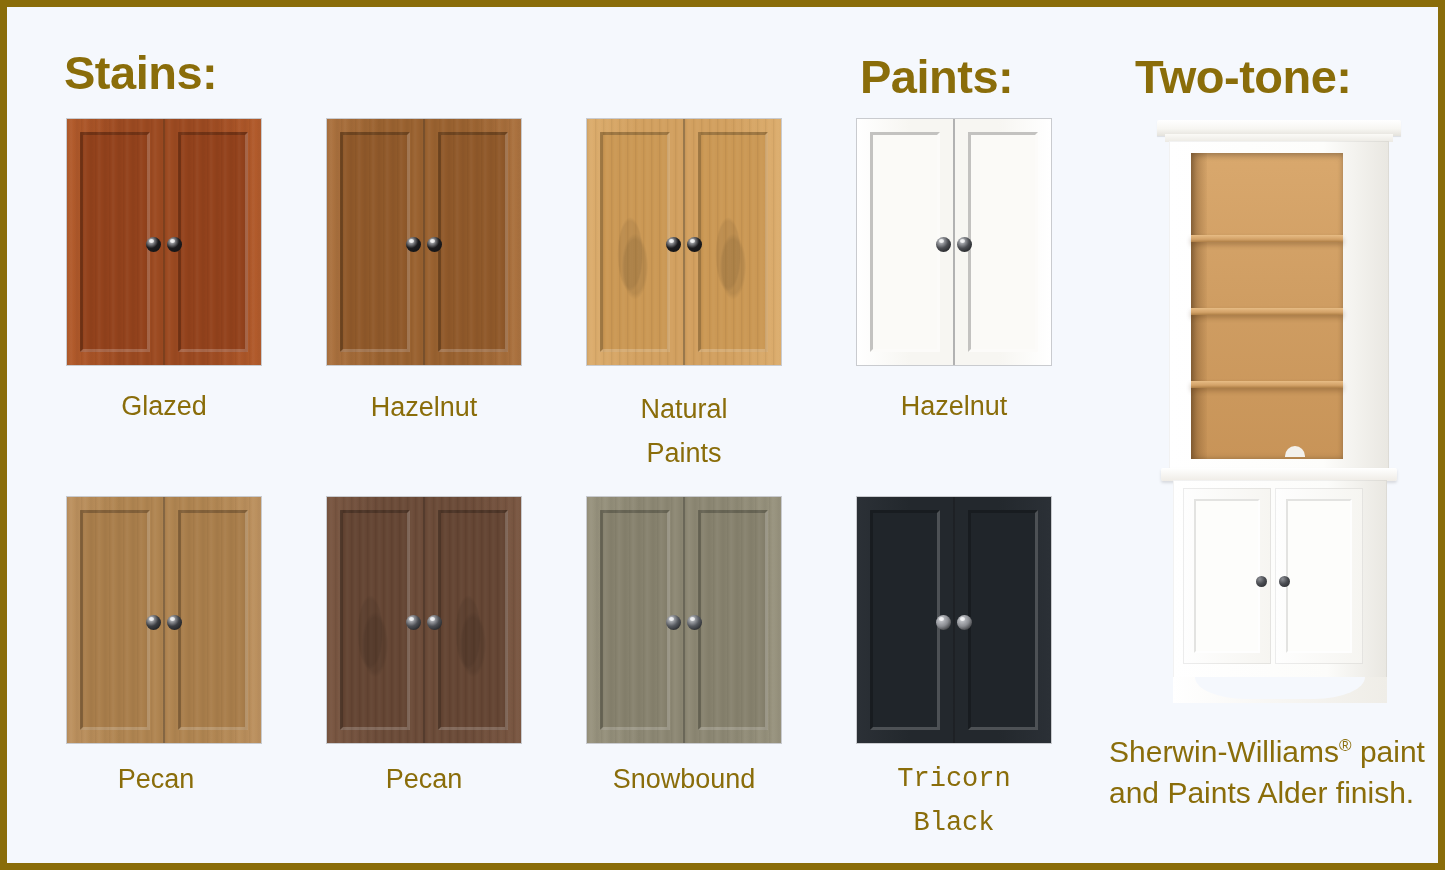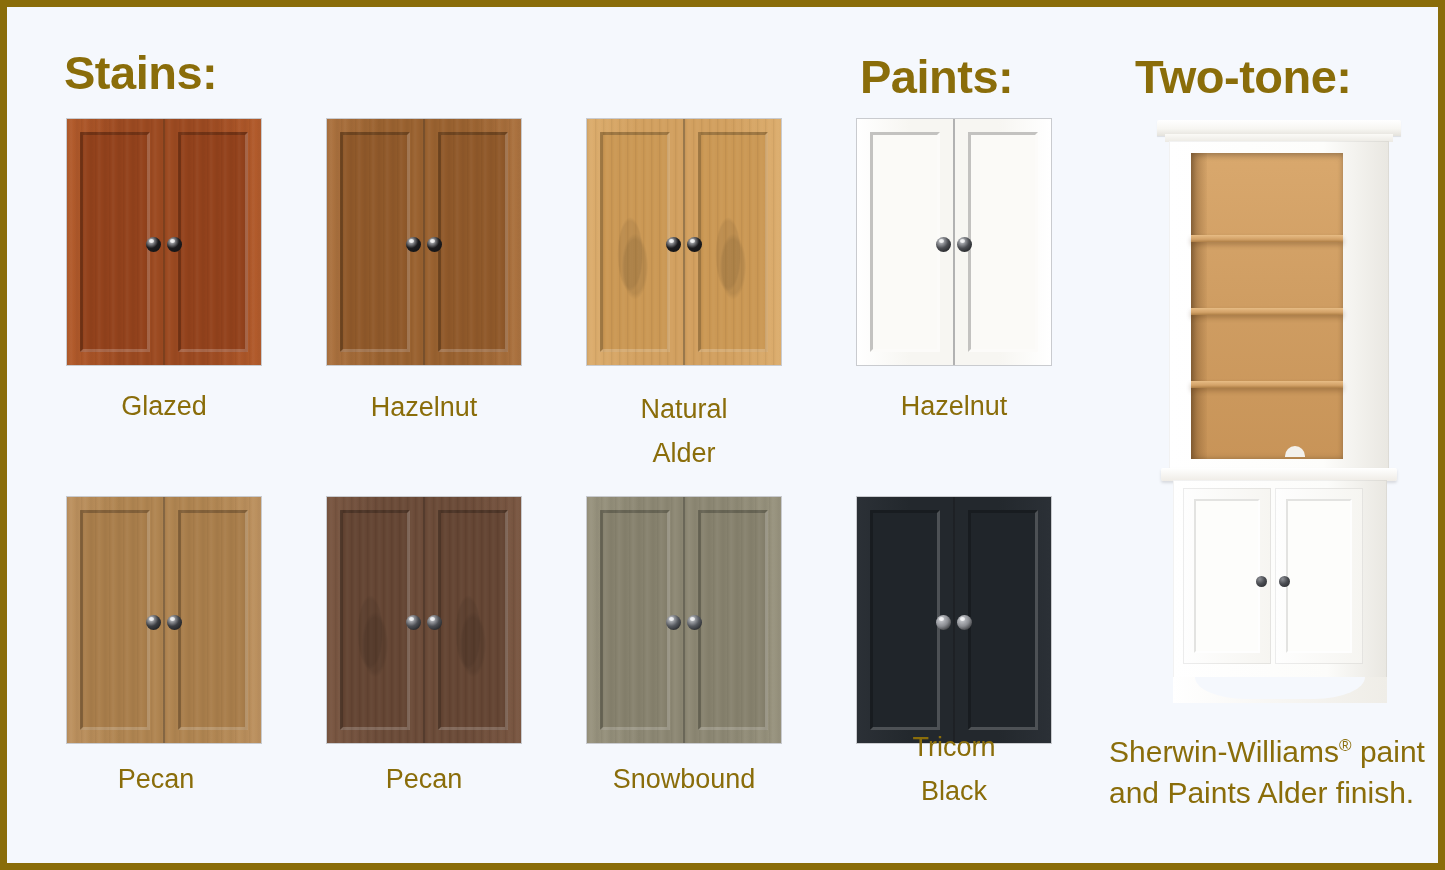--- a/index.html
+++ b/index.html
@@ -258,21 +258,21 @@
           </div>
           <div class="door" style="background: linear-gradient(270deg, rgb(220, 173, 109) 0%, rgb(210, 160, 95) 55%, rgb(210, 160, 95) 100%);">
             <div class="panel" style="background: rgb(203, 152, 84);"></div>
             <div class="grain arch"></div>
             <div class="knob right" style="background: radial-gradient(circle at 34% 28%, rgb(207, 209, 214) 0%, rgb(27, 27, 30) 48%, rgb(16, 17, 19) 100%);"></div>
           </div>
         </div>
       </div>
       <div class="label" style="left: 537px; top: 380px;">
         <div>Natural</div>
-        <div>Alder</div>
+        <div>Paints</div>
       </div>
       <div class="cell" style="left: 849px; top: 111px;">
         <div class="door-pair">
           <div class="door" style="background: linear-gradient(90deg, rgb(255, 255, 255) 0%, rgb(247, 246, 242) 55%, rgb(247, 246, 242) 100%);">
             <div class="panel" style="background: rgb(251, 250, 247);"></div>
             <div class="knob left" style="background: radial-gradient(circle at 34% 28%, rgb(207, 209, 214) 0%, rgb(74, 76, 81) 48%, rgb(16, 17, 19) 100%);"></div>
           </div>
           <div class="door" style="background: linear-gradient(270deg, rgb(255, 255, 255) 0%, rgb(247, 246, 242) 55%, rgb(247, 246, 242) 100%);">
             <div class="panel" style="background: rgb(251, 250, 247);"></div>
             <div class="knob right" style="background: radial-gradient(circle at 34% 28%, rgb(207, 209, 214) 0%, rgb(74, 76, 81) 48%, rgb(16, 17, 19) 100%);"></div>
@@ -338,21 +338,21 @@
           <div class="door" style="background: linear-gradient(90deg, rgb(43, 48, 54) 0%, rgb(35, 40, 45) 55%, rgb(35, 40, 45) 100%);">
             <div class="panel" style="background: rgb(32, 37, 42);"></div>
             <div class="knob left" style="background: radial-gradient(circle at 34% 28%, rgb(207, 209, 214) 0%, rgb(139, 141, 146) 48%, rgb(16, 17, 19) 100%);"></div>
           </div>
           <div class="door" style="background: linear-gradient(270deg, rgb(43, 48, 54) 0%, rgb(35, 40, 45) 55%, rgb(35, 40, 45) 100%);">
             <div class="panel" style="background: rgb(32, 37, 42);"></div>
             <div class="knob right" style="background: radial-gradient(circle at 34% 28%, rgb(207, 209, 214) 0%, rgb(139, 141, 146) 48%, rgb(16, 17, 19) 100%);"></div>
           </div>
         </div>
       </div>
-      <div class="label" style="left: 807px; top: 718px;">
+      <div class="label" style="left: 807px; top: 750px; font-family: Liberation Mono, monospace;">
         <div>Tricorn</div>
         <div>Black</div>
       </div>
     </div>
 
   <div id="bookcase">
     <div class="bc-crown"></div>
     <div class="bc-crown2"></div>
 
     <div class="bc-hutch">

